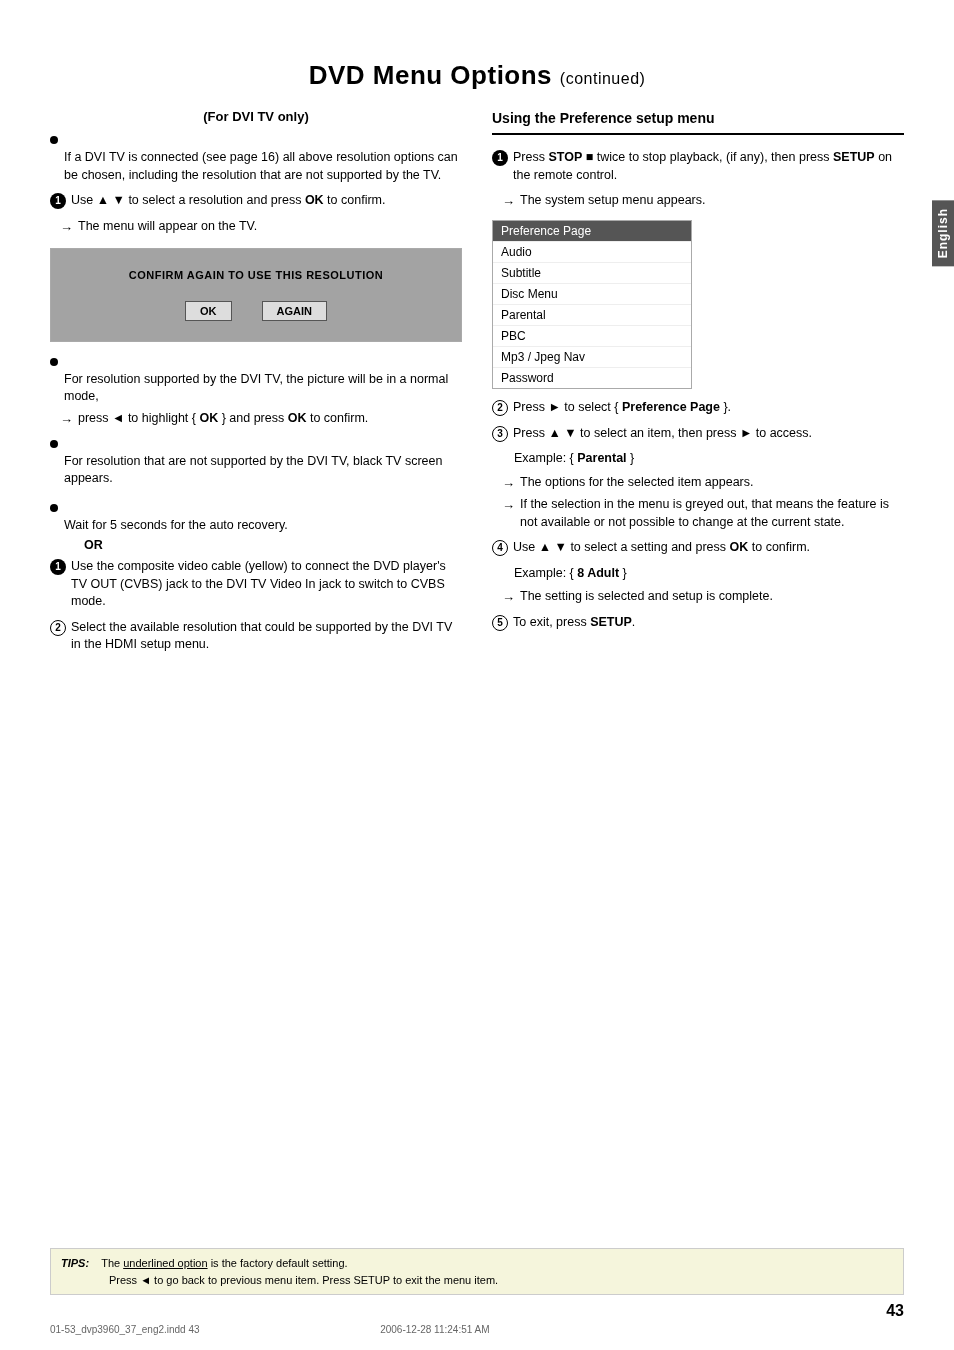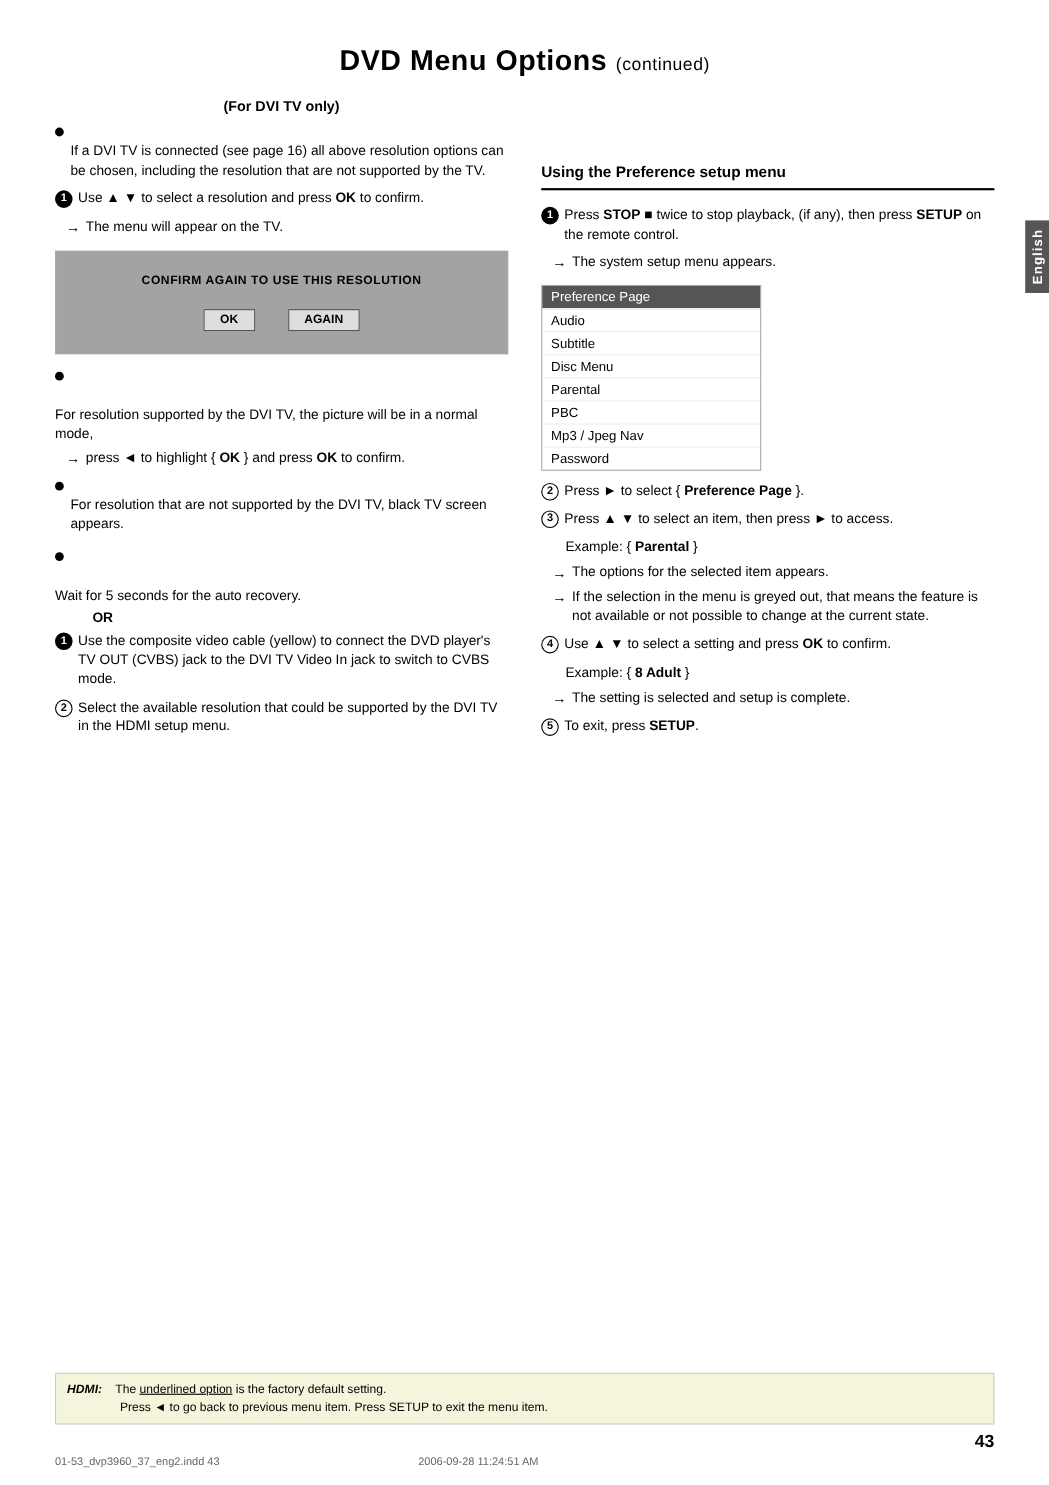--- a/index.html
+++ b/index.html
@@ -9,21 +9,21 @@
       background: #fff;
       font-family: Arial, Helvetica, sans-serif;
       font-size: 13px;
       color: #000;
       position: relative;
     }
 
     .page-container {
       width: 954px;
       min-height: 1350px;
-      padding: 40px 50px 60px 50px;
+      padding: 60px 50px 60px 50px;
       position: relative;
     }
 
     
     .page-title {
       text-align: center;
       font-size: 26px;
       font-weight: bold;
       margin-bottom: 18px;
       letter-spacing: 0.5px;
@@ -31,21 +31,20 @@
     .page-title .continued {
       font-size: 16px;
       font-weight: normal;
     }
 
     
     .two-col {
       display: flex;
       gap: 30px;
       margin-top: 10px;
-      align-items: flex-end;
     }
 
     .col-left {
       flex: 1;
       min-width: 0;
     }
     .col-right {
       flex: 1;
       min-width: 0;
     }
@@ -242,21 +241,21 @@
     
     .footer-info {
       position: absolute;
       bottom: 15px;
       left: 50px;
       font-size: 10px;
       color: #666;
     }
 
     
-    .mb-4 { margin-bottom: 4px; flex-direction: column; }
+    .mb-4 { margin-bottom: 4px; }
     .mb-8 { margin-bottom: 8px; }
     .mb-12 { margin-bottom: 12px; }
     .mt-8 { margin-top: 8px; }
 
     .bold-header {
       text-align: center;
       font-weight: bold;
       font-size: 12.5px;
       margin-bottom: 10px;
     }
@@ -404,28 +403,28 @@
 
       <div class="numbered-item mt-8">
         <div class="num-circle-outline">5</div>
         <div class="num-text">To exit, press <strong>SETUP</strong>.</div>
       </div>
 
     </div>
   </div>
 
   <div class="tips-bar">
-    <span class="tips-label">HDMI:</span>
+    <span class="tips-label">TIPS:</span>
     &nbsp;&nbsp;
     <span>The <span class="underline-text">underlined option</span> is the factory default setting.</span>
     <br>
     <span style="margin-left: 48px;">Press ◄ to go back to previous menu item. Press SETUP to exit the menu item.</span>
   </div>
 
   <div class="page-number">43</div>
 
   <div class="footer-info">
     <span>01-53_dvp3960_37_eng2.indd   43</span>
     &nbsp;&nbsp;&nbsp;&nbsp;&nbsp;&nbsp;&nbsp;&nbsp;&nbsp;&nbsp;&nbsp;&nbsp;&nbsp;&nbsp;&nbsp;&nbsp;&nbsp;&nbsp;&nbsp;&nbsp;&nbsp;&nbsp;&nbsp;&nbsp;&nbsp;&nbsp;&nbsp;&nbsp;&nbsp;&nbsp;&nbsp;&nbsp;&nbsp;&nbsp;&nbsp;&nbsp;&nbsp;&nbsp;&nbsp;&nbsp;&nbsp;&nbsp;&nbsp;&nbsp;&nbsp;&nbsp;&nbsp;&nbsp;&nbsp;&nbsp;&nbsp;&nbsp;&nbsp;&nbsp;&nbsp;&nbsp;&nbsp;&nbsp;&nbsp;&nbsp;&nbsp;&nbsp;&nbsp;
-    <span>2006-09-28   11:24:51 AM</span>
+    <span>2006-12-28   11:24:51 AM</span>
   </div>
 
 </div>
 
 </body></html>

